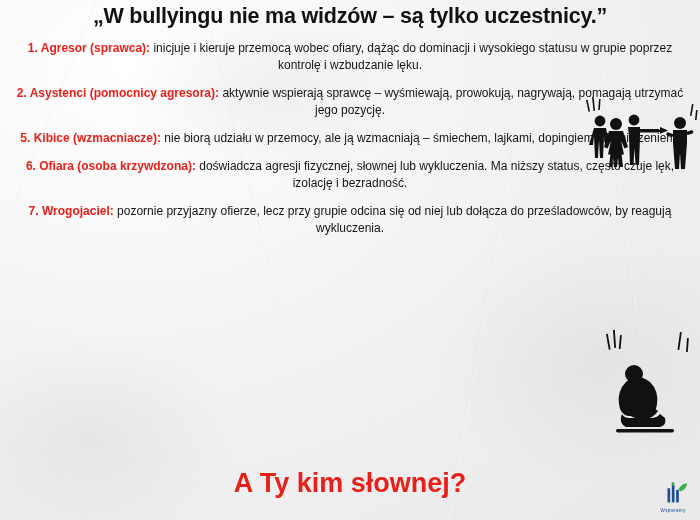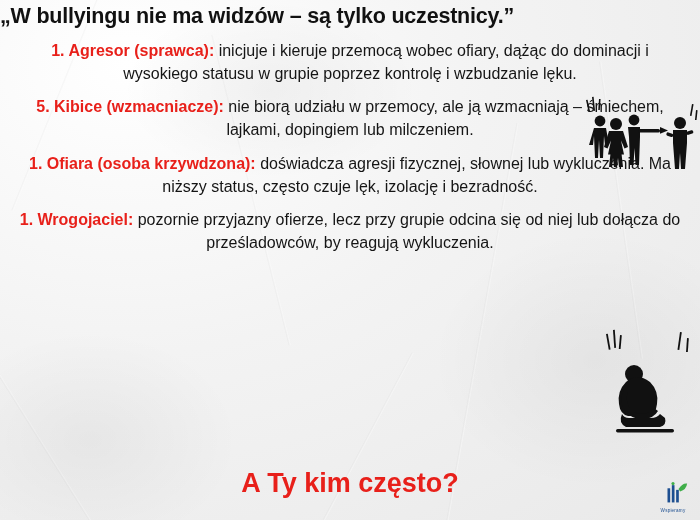--- a/index.html
+++ b/index.html
@@ -41,36 +41,37 @@
   }
   .s1 { top: 0; left: 120px; width: 300px; height: 180px; }
   .s2 { top: 230px; left: 430px; width: 330px; height: 260px; }
   .s3 { top: 330px; left: -60px; width: 300px; height: 220px; }
 
   .title {
     position: absolute;
     top: 4px;
     left: 0;
     width: 700px;
+    text-align: center;
     font-size: 21.5px;
     font-weight: bold;
     color: #111111;
     letter-spacing: -0.2px;
   }
 
   .list {
     position: absolute;
     top: 40px;
     left: 0;
     width: 700px;
   }
   .item {
     text-align: center;
     color: #1a1a1a;
-    font-size: 16px;
+    font-size: 12px;
     line-height: 1.42;
     padding: 0 14px;
     margin-bottom: 11px;
     box-sizing: border-box;
   }
   .item .lead {
     color: #e8201a;
     font-weight: bold;
   }
   .item .body {
@@ -125,31 +126,34 @@
   <div class="shade s2"></div>
   <div class="shade s3"></div>
 
   <div class="title">„W bullyingu nie ma widzów – są tylko uczestnicy.”</div>
 
   <div class="list">
     <div class="item">
       <span class="lead">1. Agresor (sprawca):</span><span class="body"> inicjuje i kieruje przemocą wobec ofiary, dążąc do dominacji i wysokiego statusu w grupie poprzez kontrolę i wzbudzanie lęku.</span>
     </div>
     <div class="item">
+      <span class="lead">2. Asystenci (pomocnicy agresora):</span><span class="body"> aktywnie wspierają sprawcę – wyśmiewają, prowokują, nagrywają, pomagają utrzymać jego pozycję.</span>
+    </div>
+    <div class="item">
       <span class="lead">5. Kibice (wzmacniacze):</span><span class="body"> nie biorą udziału w przemocy, ale ją wzmacniają – śmiechem, lajkami, dopingiem lub milczeniem.</span>
     </div>
     <div class="item">
-      <span class="lead">1. Ofiara (osoba krzywdzona):</span><span class="body"> doświadcza agresji fizycznej, słownej lub wykluczenia. Ma niższy status, często czuje lęk, izolację i bezradność.</span>
-    </div>
-    <div class="item">
-      <span class="lead">1. Wrogojaciel:</span><span class="body"> pozornie przyjazny ofierze, lecz przy grupie odcina się od niej lub dołącza do prześladowców, by reagują wykluczenia.</span>
+      <span class="lead">6. Ofiara (osoba krzywdzona):</span><span class="body"> doświadcza agresji fizycznej, słownej lub wykluczenia. Ma niższy status, często czuje lęk, izolację i bezradność.</span>
+    </div>
+    <div class="item">
+      <span class="lead">7. Wrogojaciel:</span><span class="body"> pozornie przyjazny ofierze, lecz przy grupie odcina się od niej lub dołącza do prześladowców, by reagują wykluczenia.</span>
     </div>
   </div>
 
-  <div class="cta">A Ty kim często?</div>
+  <div class="cta">A Ty kim słownej?</div>
 
   <svg class="pictogram" id="group-pictogram" viewBox="0 0 118 86">
     <g fill="#111111">
 
       <rect x="6" y="4" width="1.6" height="12" transform="rotate(-12 6 4)"></rect>
       <rect x="12" y="1" width="1.6" height="14" transform="rotate(-6 12 1)"></rect>
       <rect x="19" y="3" width="1.6" height="11" transform="rotate(4 19 3)"></rect>
 
       <circle cx="20" cy="25" r="5.4"></circle>
       <path d="M14 32 h12 l3 17 h-4 l-1 -9 -1 22 h-3 l-1 -18 -1 18 h-3 l-1 -22 -1 9 h-4 z"></path>

